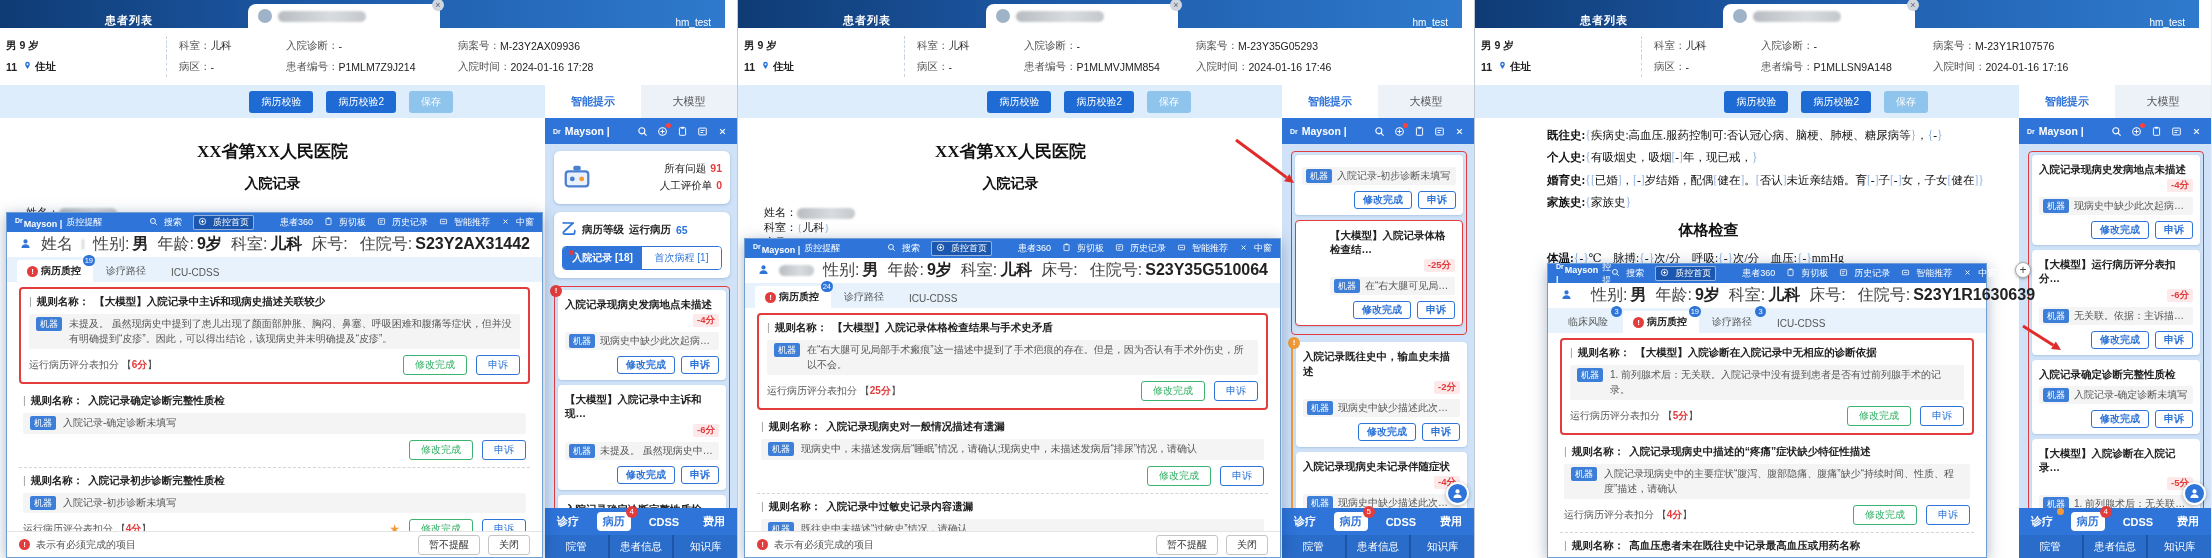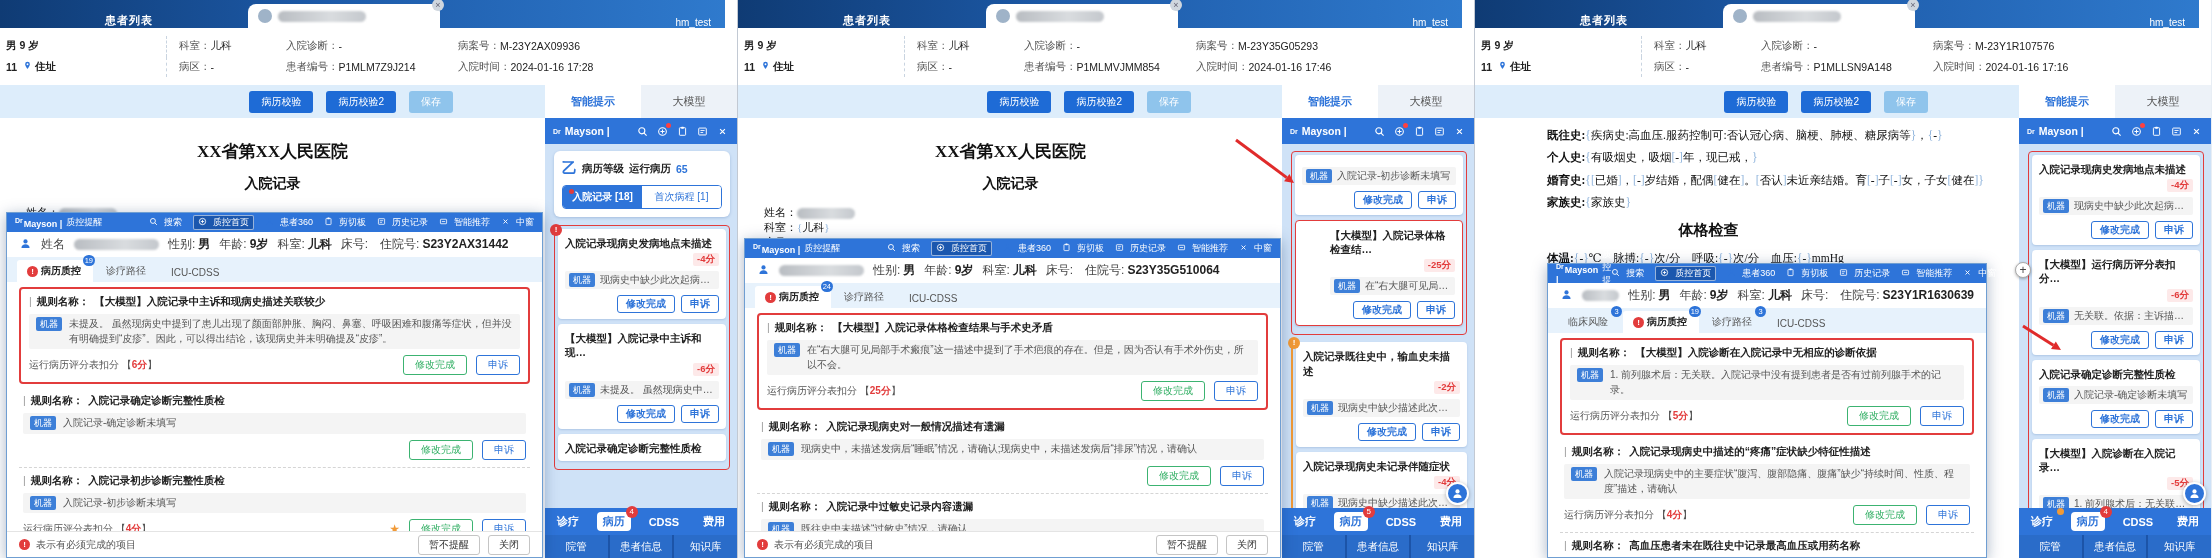--- a/index.html
+++ b/index.html
@@ -68,21 +68,21 @@
   
   .overlay { position:absolute; background:#fff; border:1px solid #6f9ed2; bottom:0;
     box-shadow:0 3px 14px rgba(10,40,90,.35); z-index:20; display:flex; flex-direction:column; }
   .ov-title { height:19px; background:#2E74D9; color:#fff; display:flex; align-items:center;
     font-size:9px; padding:0 8px; flex:0 0 auto; }
   .ov-brand { font-weight:bold; }
   .ov-brand .dr { font-size:7px; vertical-align:super; margin-right:1px; }
   .ov-tools { margin-left:auto; display:flex; gap:11px; align-items:center; }
   .tool { display:flex; align-items:center; gap:6px; cursor:pointer; white-space:nowrap; }
   .tool.hl { background:#1B57AE; border:1px solid rgba(255,255,255,.55); border-radius:2px; padding:0 4px; }
-  .ov-pt { height:25px; display:flex; align-items:center; gap:9px; font-size:12px; color:#444;
+  .ov-pt { height:25px; display:flex; align-items:center; gap:9px; font-size:16px; color:#444;
     padding:0 12px; background:#fff; flex:0 0 auto; white-space:nowrap; }
   .ov-pt b { color:#222; }
   .ov-tabs { height:25px; background:#E7F2FC; display:flex; align-items:flex-end; gap:3px;
     padding-left:10px; font-size:10px; flex:0 0 auto; }
   .ov-tab { position:relative; padding:4px 12px 4px 10px; color:#555; cursor:pointer; display:flex; align-items:center; gap:3px; }
   .ov-tab.active { background:#fff; border-radius:3px 3px 0 0; color:#222; font-weight:bold; }
   .tbadge { position:absolute; top:-5px; right:-2px; min-width:11px; height:11px; border-radius:6px;
     background:#2E74D9; color:#fff; font-size:7.5px; line-height:11px; text-align:center; padding:0 2px; font-weight:normal; }
   .alert-ico { display:inline-block; width:11px; height:11px; border-radius:50%; background:#E23C3C;
     color:#fff; font-size:8px; line-height:11px; text-align:center; font-weight:bold; flex:0 0 auto; }
@@ -422,20 +422,32 @@
               </svg>
             </span>
             <span class="ms-ic">
               <svg width="11" height="11" viewBox="0 0 16 16">
                 <path d="M4.5 4.5l7 7M11.5 4.5l-7 7" stroke="#fff" stroke-width="1.6"></path>
               </svg>
             </span>
           </div>
         </div>
         <div class="sb-content">
+          <div class="card sum1">
+            <span><svg width="30" height="30" viewBox="0 0 16 16">
+                <rect x="2" y="5" width="12" height="8" rx="1.5" fill="#E8F1FC" stroke="#4a7fd0" stroke-width="1.2"></rect>
+                <circle cx="5.5" cy="9" r="1.3" fill="#4a7fd0"></circle>
+                <circle cx="10.5" cy="9" r="1.3" fill="#F19A37"></circle>
+                <rect x="6" y="2" width="4" height="2.5" rx="1" fill="#4a7fd0"></rect>
+              </svg></span>
+            <div class="rows">
+              <div><span>所有问题</span><span class="numred" style="margin-left: 4px;">91</span></div>
+              <div><span>人工评价单</span><span class="numred" style="margin-left: 4px;">0</span></div>
+            </div>
+          </div>
           <div class="card">
             <div class="grade-line">
               <span class="grade-letter">乙</span>
               <span>病历等级</span>
               <span>运行病历</span>
               <span class="numblue">65</span>
             </div>
             <div class="doc-tabs">
               <div class="doc-tab active">入院记录 [18]</div>
               <div class="doc-tab">首次病程 [1]</div>

